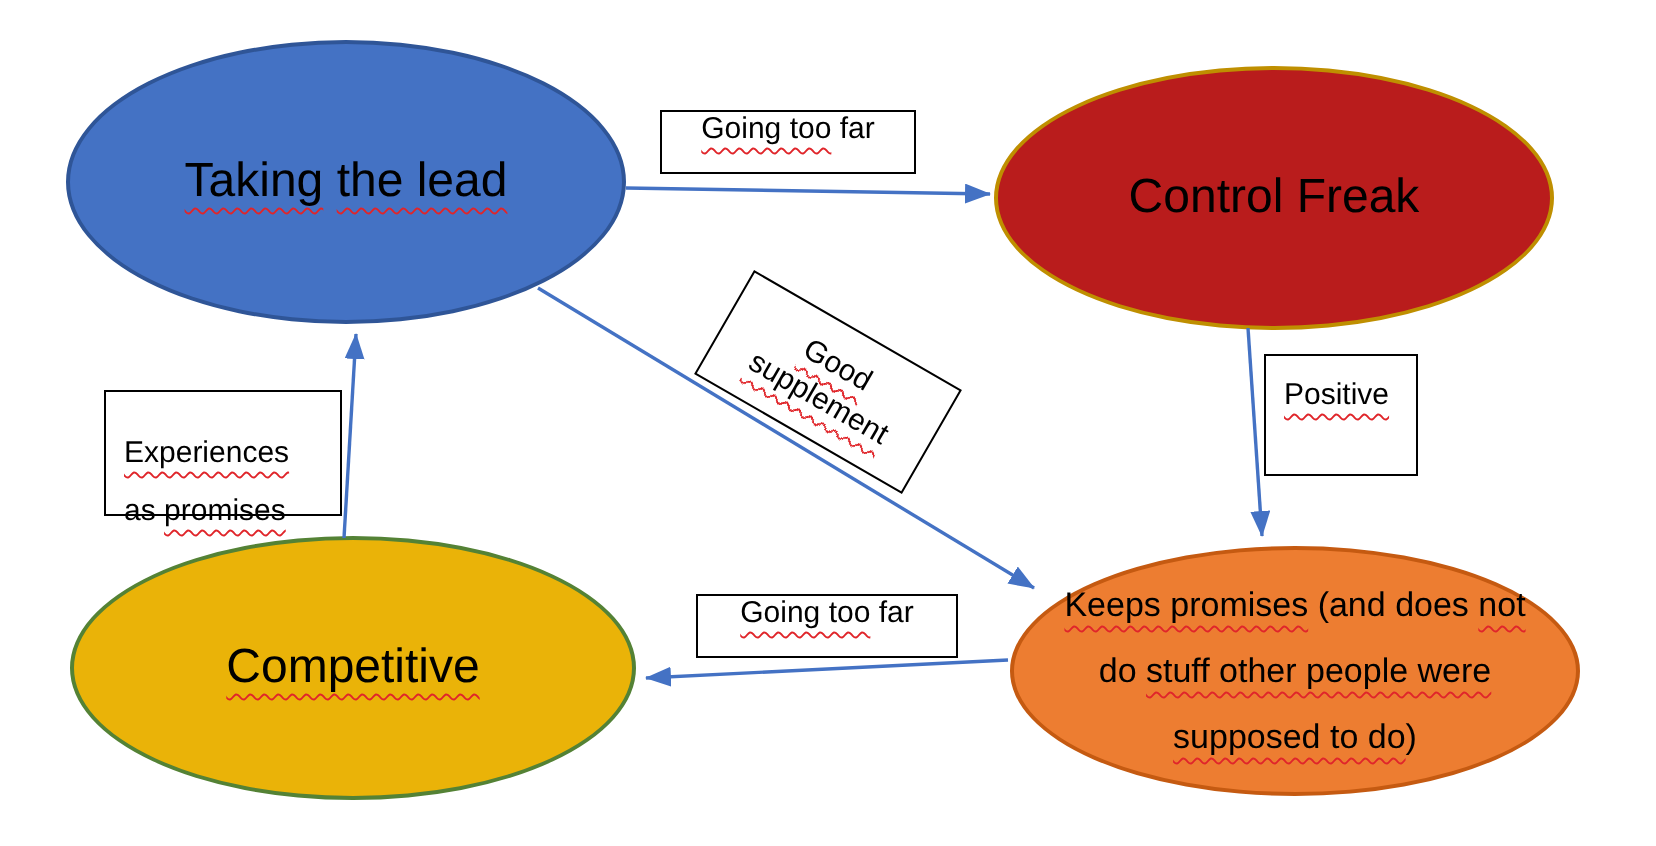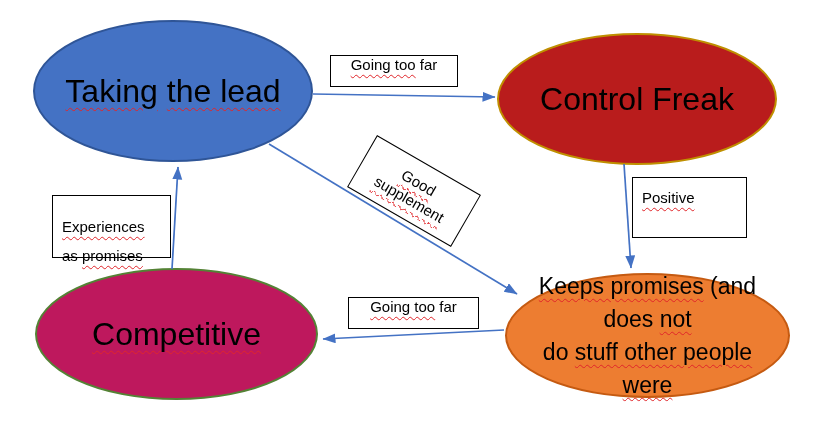--- a/index.html
+++ b/index.html
@@ -7,41 +7,41 @@
     position:relative; width:828px; height:423px; background:#ffffff;
     font-family:"Liberation Sans", sans-serif; overflow:hidden;
   }
   .ellipse {
     position:absolute; border-radius:50%;
     display:flex; align-items:center; justify-content:center;
     text-align:center; color:#000; box-sizing:border-box;
   }
   .ellipse.blue   { left:33px;  top:20px;  width:280px; height:142px; background:#4472C4; border:2.5px solid #2F5597; }
   .ellipse.gold   { left:497px; top:33px;  width:280px; height:132px; background:#b91c1c; border:2.5px solid #BF8F00; }
-  .ellipse.green  { left:35px;  top:268px; width:283px; height:132px; background:#be185d; border:2.5px solid #548235; }
+  .ellipse.green  { left:35px;  top:268px; width:283px; height:132px; background:#eab308; border:2.5px solid #548235; }
   .ellipse.orange { left:505px; top:273px; width:285px; height:125px; background:#ED7D31; border:2.5px solid #C55A11; }
-  .node-label-big { font-size:32px; line-height:1.15; white-space:nowrap; }
-  .node-label-small { font-size:23px; line-height:33px; padding:0 8px; }
+  .node-label-big { font-size:24px; line-height:1.15; white-space:nowrap; }
+  .node-label-small { font-size:17px; line-height:33px; padding:0 8px; }
   .sq {
     text-decoration-line:underline;
     text-decoration-style:wavy;
     text-decoration-color:#E0252A;
     text-decoration-thickness:1px;
     text-underline-offset:4px;
   }
   .node-label-big .sq { text-underline-offset:5px; }
   svg.arrows { position:absolute; left:0; top:0; width:828px; height:423px; pointer-events:none; }
   svg.arrows path.shaft { stroke:#4472C4; stroke-width:1.7; fill:none; }
   .labelbox {
     position:absolute; background:#ffffff; border:1.6px solid #000;
     box-sizing:border-box; font-size:15px; color:#000;
   }
   .labelbox.center { display:flex; align-items:flex-start; justify-content:center; text-align:center; }
   .lb-top-going    { left:330px; top:55px;  width:128px; height:32px; }
-  .lb-pos-opp      { left:632px; top:177px; width:115px;  height:61px; padding:6px 0 0 9px; line-height:27px; }
+  .lb-pos-opp      { left:632px; top:177px; width:77px;  height:61px; padding:6px 0 0 9px; line-height:27px; }
   .lb-experiences  { left:52px;  top:195px; width:119px; height:63px; padding:16px 0 0 9px; line-height:29px; }
   .lb-bot-going    { left:348px; top:297px; width:131px; height:32px; }
   .lb-good-supp    {
     left:354px; top:161px; width:120px; height:60px;
     transform:rotate(30deg);
     display:flex; flex-direction:column; align-items:center; justify-content:center;
     line-height:19px; text-align:center;
   }
 </style>
 </head>
@@ -58,20 +58,21 @@
   </div>
 
   <div class="ellipse green">
     <div class="node-label-big"><span class="sq">Competitive</span></div>
   </div>
 
   <div class="ellipse orange">
     <div class="node-label-small">
       <div><span class="sq">Keeps promises</span><span> (and does </span><span class="sq">not</span></div>
       <div><span>do </span><span class="sq">stuff other people were</span></div>
+      <div><span class="sq">supposed to do</span><span>)</span></div>
     </div>
   </div>
 
   <svg class="arrows" viewBox="0 0 828 423">
     <defs>
       <marker id="ah" markerUnits="userSpaceOnUse" markerWidth="14" markerHeight="12" refX="12.5" refY="5" orient="auto">
         <path d="M0,0 L13,5 L0,10 Z" fill="#4472C4"></path>
       </marker>
     </defs>
     <path class="shaft" d="M313,94 L495,97" marker-end="url(#ah)"></path>

